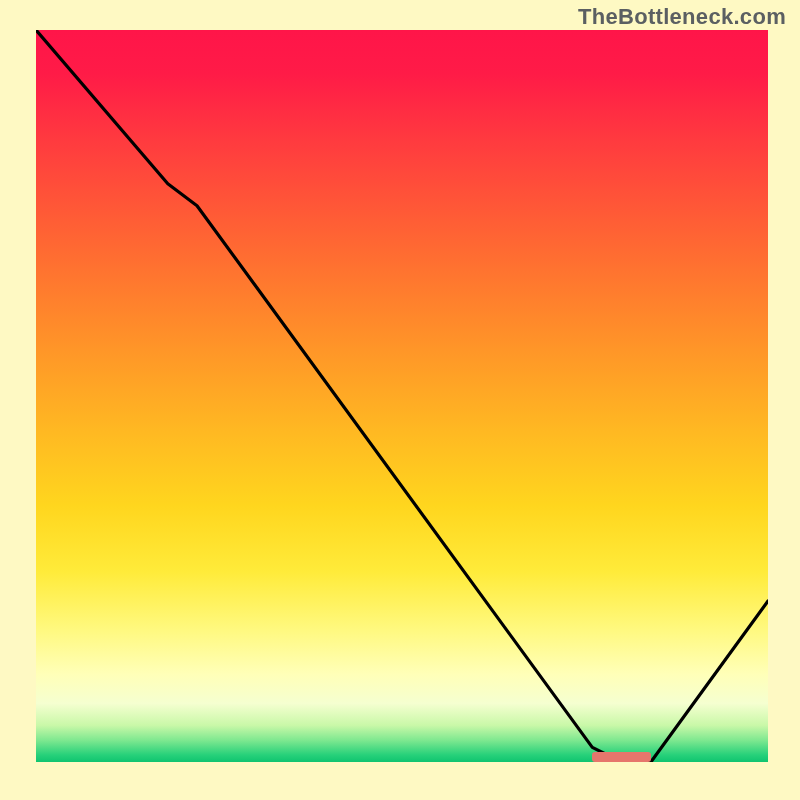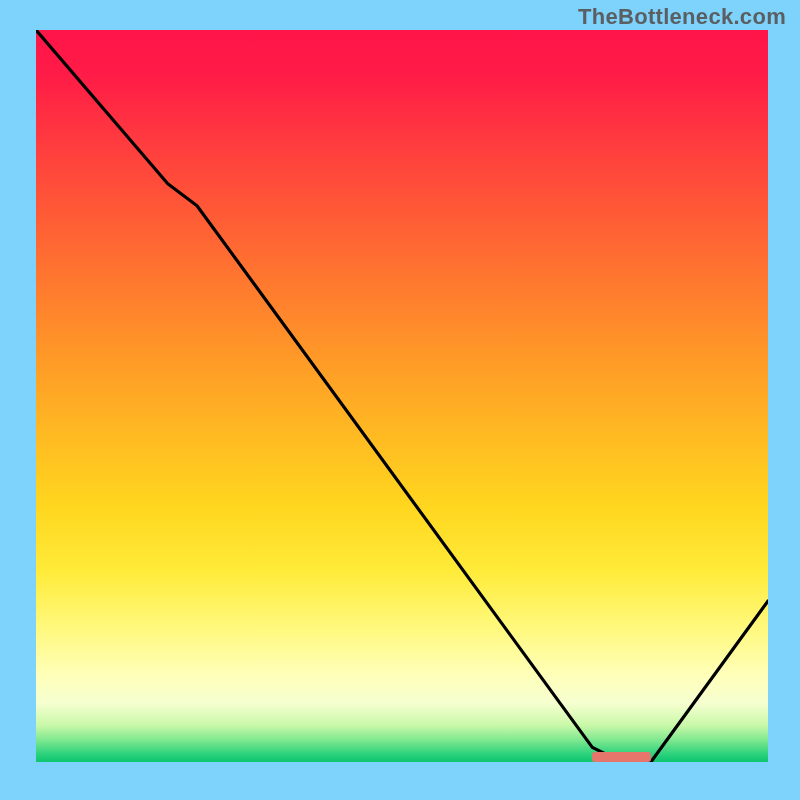--- a/index.html
+++ b/index.html
@@ -8,21 +8,21 @@
     width: 800px;
     height: 800px;
     background: #000;
     overflow: hidden;
     font-family: Arial, Helvetica, sans-serif;
   }
   .frame {
     position: relative;
     width: 800px;
     height: 800px;
-    background: #7dd3fc;
+    background: #fef9c3;
   }
   .watermark {
     position: absolute;
     top: 4px;
     right: 14px;
     color: #5b5f62;
     font-size: 22px;
     font-weight: 600;
     letter-spacing: 0.3px;
   }

